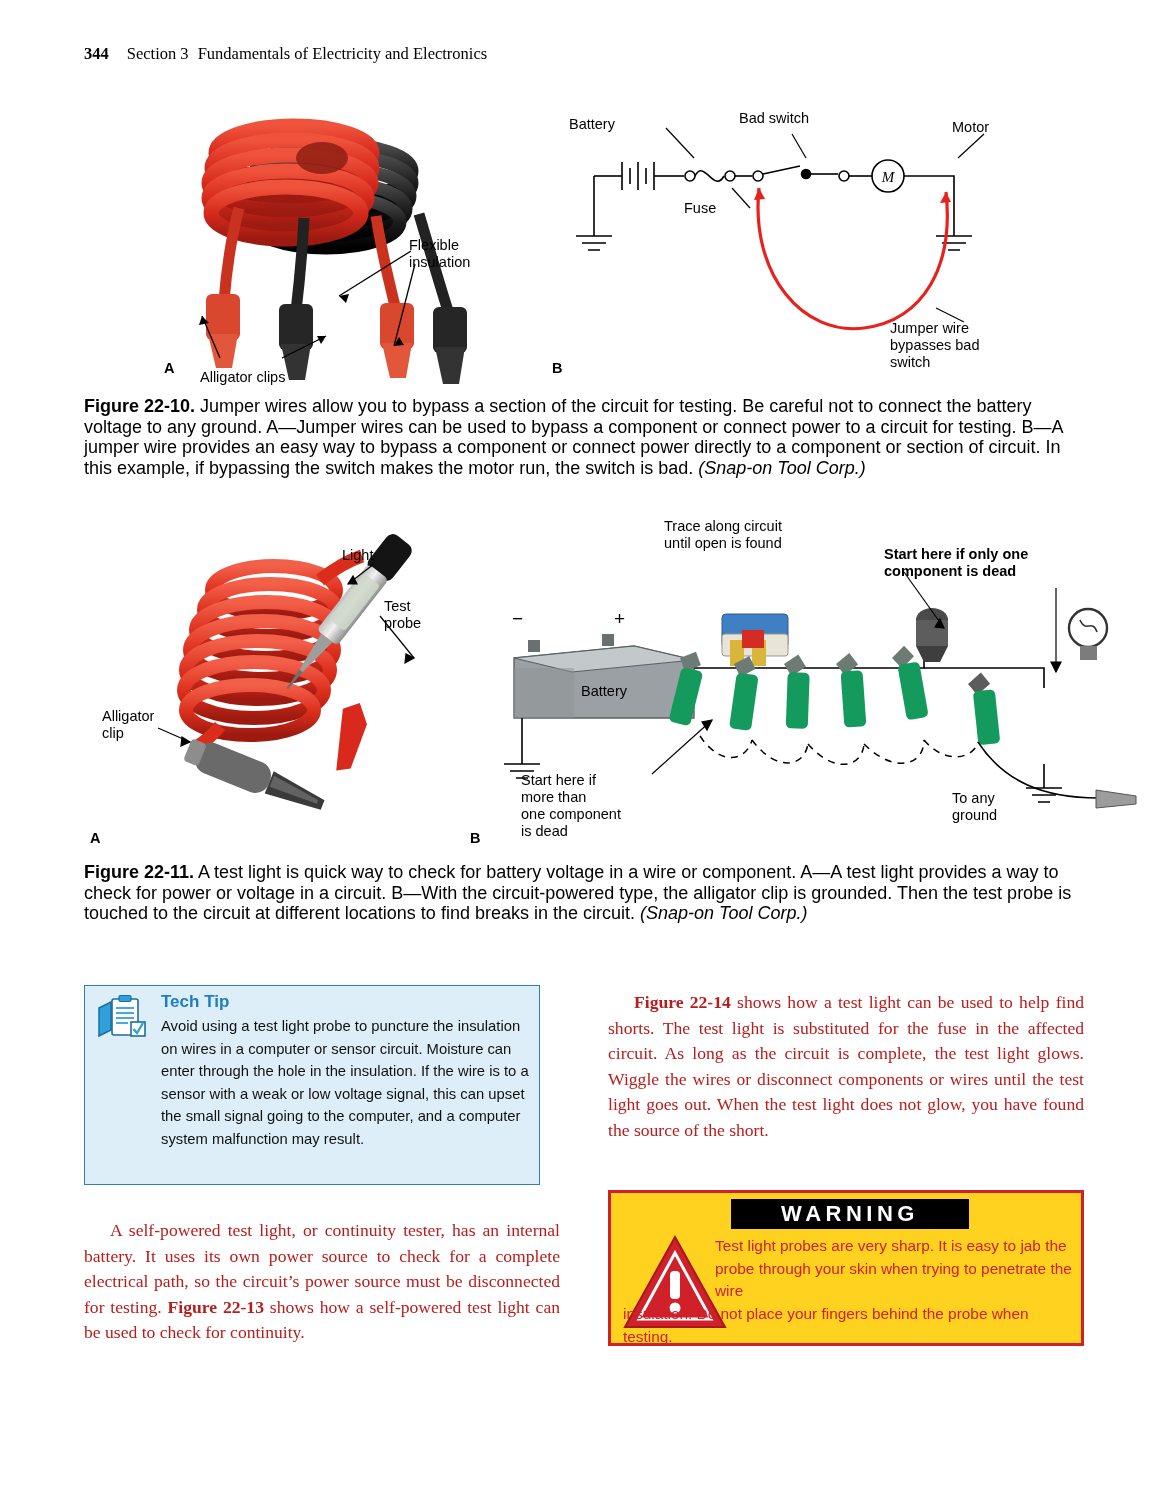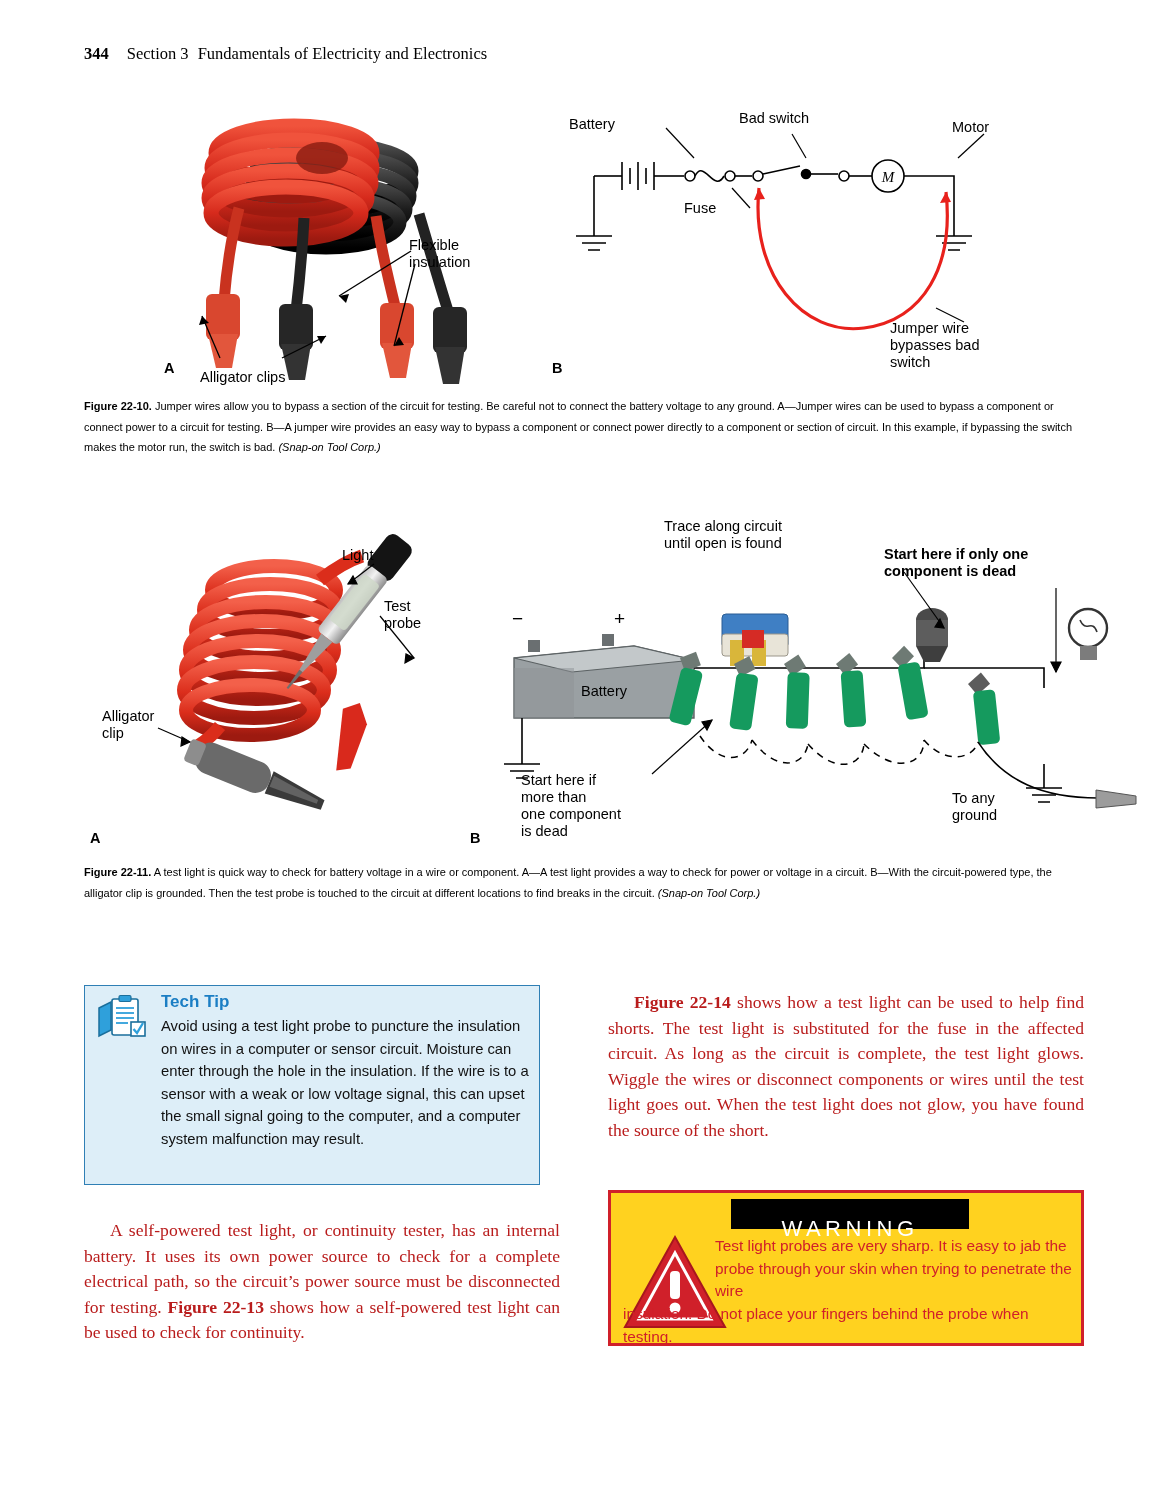--- a/index.html
+++ b/index.html
@@ -8,21 +8,21 @@
 
   
   .header{position:absolute;left:84px;top:44px;font-family:"Liberation Serif",serif;font-size:16.5px;}
   .header .pg{font-weight:bold;margin-right:18px;}
   .header .sec{font-weight:normal;}
   .header .secnum{margin-right:9px;}
 
   
   .lbl{position:absolute;font-family:"Liberation Sans",sans-serif;font-size:14.5px;line-height:17px;color:#000;white-space:pre;}
   .bold{font-weight:bold;}
-  .cap{position:absolute;font-family:"Liberation Sans",sans-serif;font-size:11px;line-height:20.5px;color:#000;text-align:left;}
+  .cap{position:absolute;font-family:"Liberation Sans",sans-serif;font-size:18px;line-height:20.5px;color:#000;text-align:left;}
   .cap b{font-weight:bold;}
   .cap i{font-style:italic;}
 
   svg{display:block;overflow:visible;}
 
   
   #fig2210{position:absolute;left:84px;top:96px;width:1000px;height:290px;}
   #fig2211{position:absolute;left:84px;top:510px;width:1000px;height:340px;}
 
   
@@ -31,21 +31,21 @@
   .techtip .tt-body{position:absolute;left:76px;top:29px;width:368px;font-size:14.8px;line-height:22.6px;color:#111;font-family:"Liberation Sans",sans-serif;}
   .techtip .tt-icon{position:absolute;left:10px;top:8px;width:60px;height:48px;}
 
   
   .bodytext{position:absolute;font-family:"Liberation Serif",serif;font-size:17.6px;line-height:25.6px;text-align:justify;color:#b91c1c;}
   .bodytext b{font-weight:bold;}
 
   
   .warning{position:absolute;left:608px;top:1190px;width:476px;height:156px;background:#ffd21f;border:3px solid #d0202a;box-sizing:border-box;}
   .warn-banner{position:absolute;left:120px;top:6px;width:238px;height:30px;background:#000;}
-  .warn-banner span{position:absolute;left:0;top:0;width:238px;height:38px;line-height:30px;text-align:center;color:#fff;font-weight:normal;font-size:22px;letter-spacing:4.5px;font-family:"Liberation Sans",sans-serif;margin-top:15px;}
+  .warn-banner span{position:absolute;left:0;top:0;width:238px;height:38px;line-height:30px;text-align:center;color:#fff;font-weight:bold;font-size:22px;letter-spacing:4.5px;font-family:"Liberation Sans",sans-serif;}
   .warn-text{position:absolute;left:104px;top:42px;width:360px;font-size:15.4px;line-height:22.5px;color:#d0202a;font-family:"Liberation Sans",sans-serif;}
   .warn-text.wide{left:12px;top:110px;width:452px;}
   .warn-tri{position:absolute;left:10px;top:40px;width:108px;height:100px;}
 </style>
 </head>
 <body>
 
 <div class="page">
 
   <div class="header">

